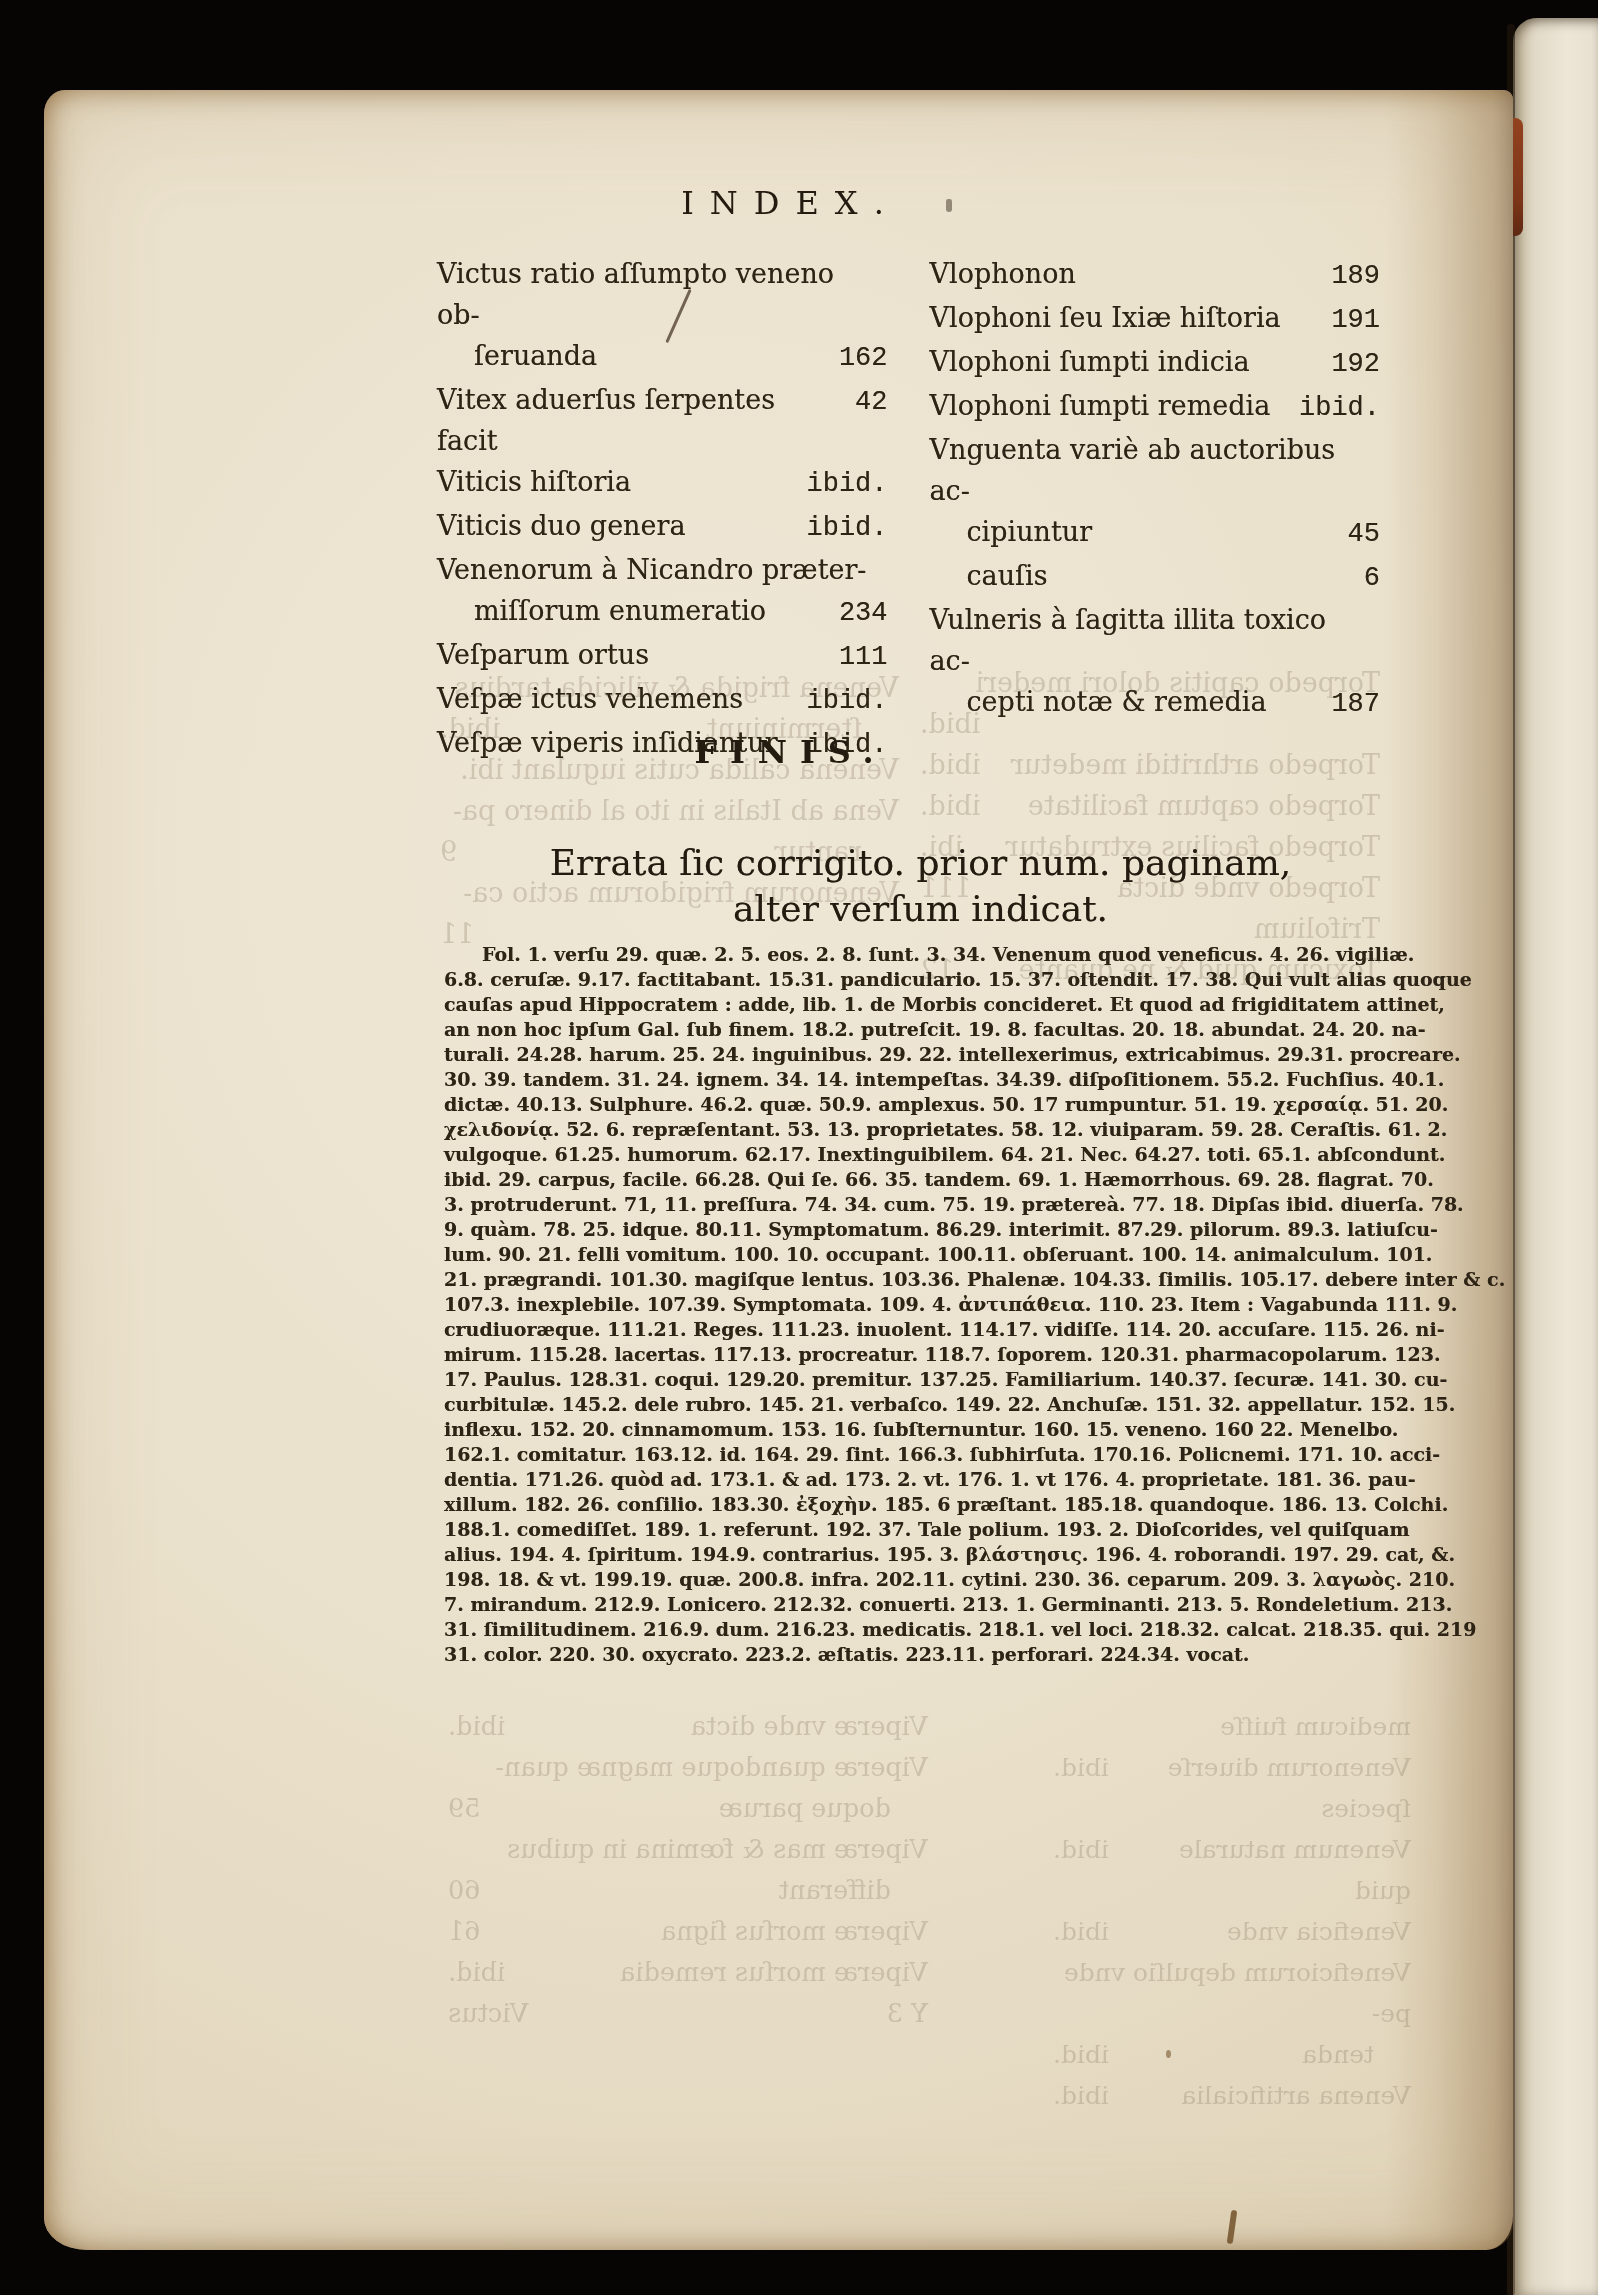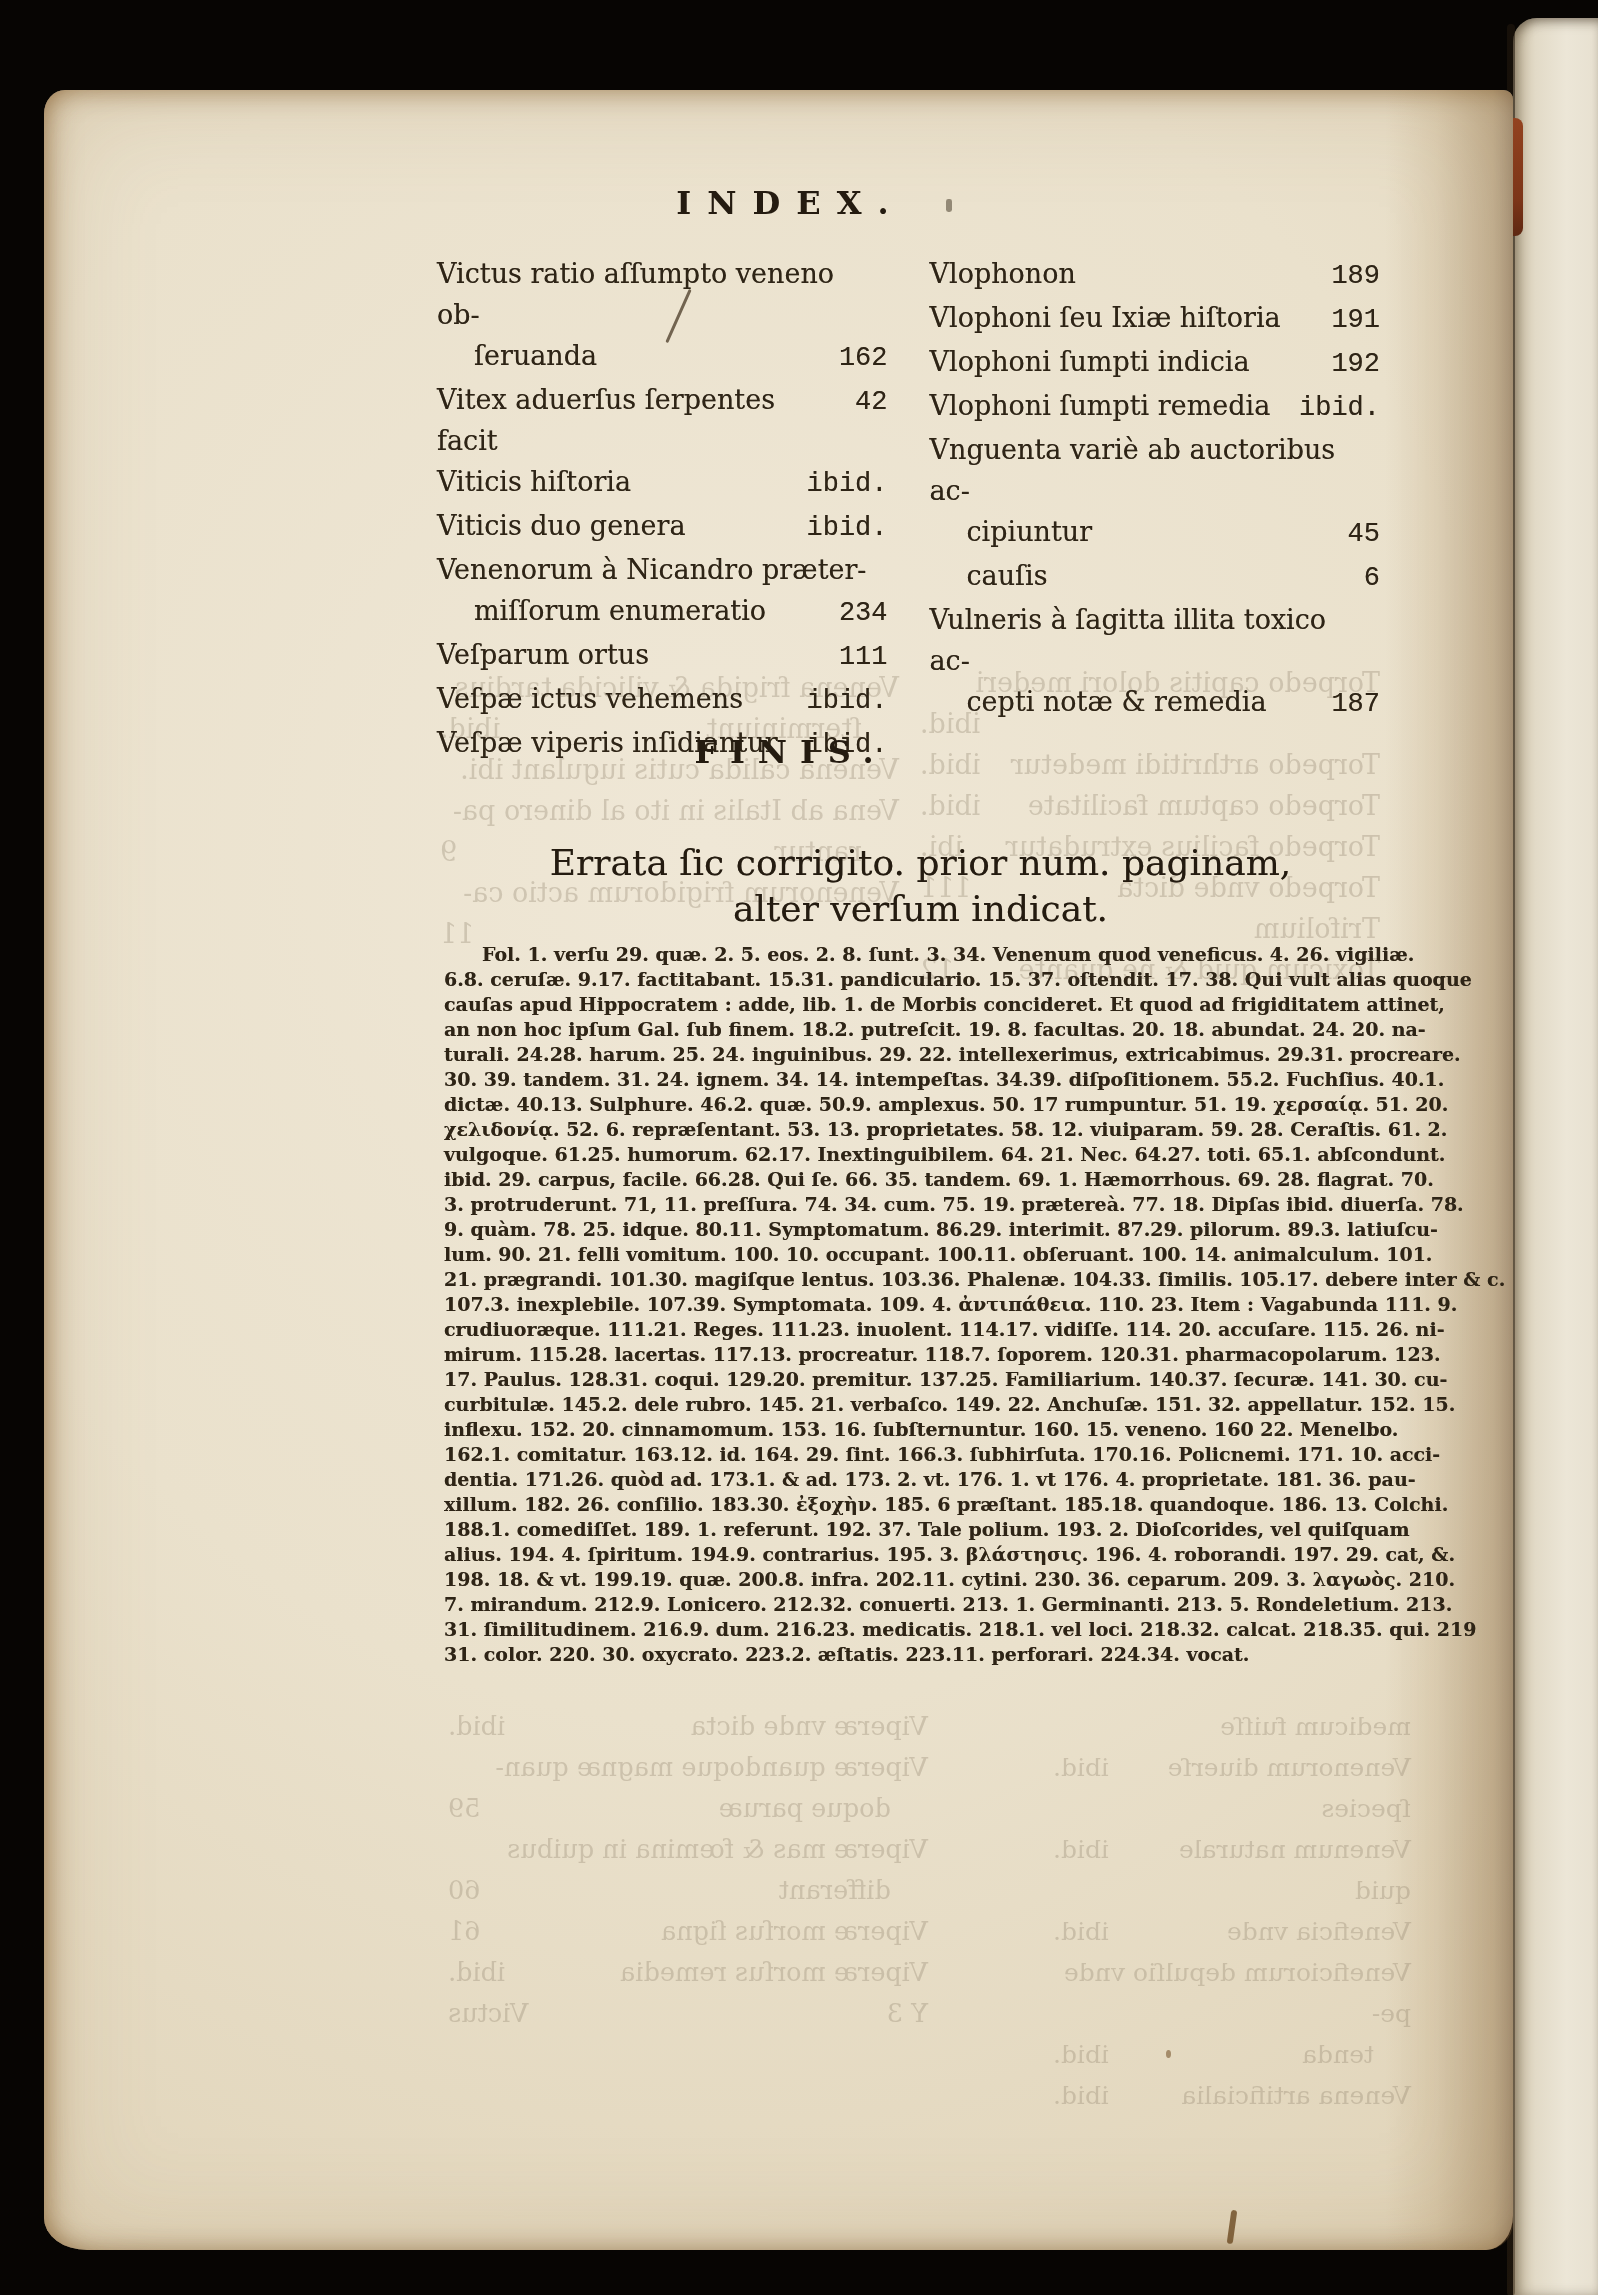--- a/index.html
+++ b/index.html
@@ -26,21 +26,21 @@
         inset 19px 0 30px -14.4px rgba(130,90,40,.55),
         inset 0 16px 25.6px -14.4px rgba(130,90,40,.5),
         inset 0 -12.8px 22.4px -11.2px rgba(120,85,45,.42);
       z-index:3;}
   .fore-edge-shade{position:absolute;right:0;top:0;bottom:0;width:128px;
       background:linear-gradient(90deg,rgba(0,0,0,0),rgba(160,125,75,.16) 40%,rgba(130,95,50,.34) 84%,rgba(100,70,40,.42));
       border-radius:0 9.6px 27px 0;pointer-events:none;}
 
   
   .index-title{position:absolute;left:0;right:0;top:94px;margin:0 0 8px 24px;text-align:center;
-      font-size:32px;font-weight:bold;letter-spacing:16px;color:#241b10;z-index:2;}
+      font-size:32px;font-weight:normal;letter-spacing:16px;color:#241b10;z-index:2;}
 
   
   .index-cols{position:absolute;left:393px;top:163px;width:943px;display:flex;gap:42px;z-index:2;}
   .ix-col{width:459px;}
   .ix-row{display:flex;align-items:baseline;font-size:27px;line-height:41px;color:#2e2416;
       text-shadow:0 0 0.5px rgba(46,36,22,.55);}
   .ix-row.indent{padding-left:37px;}
   .ix-page{margin-left:auto;padding-left:11.2px;font-family:Liberation Mono, monospace;}
 
   

